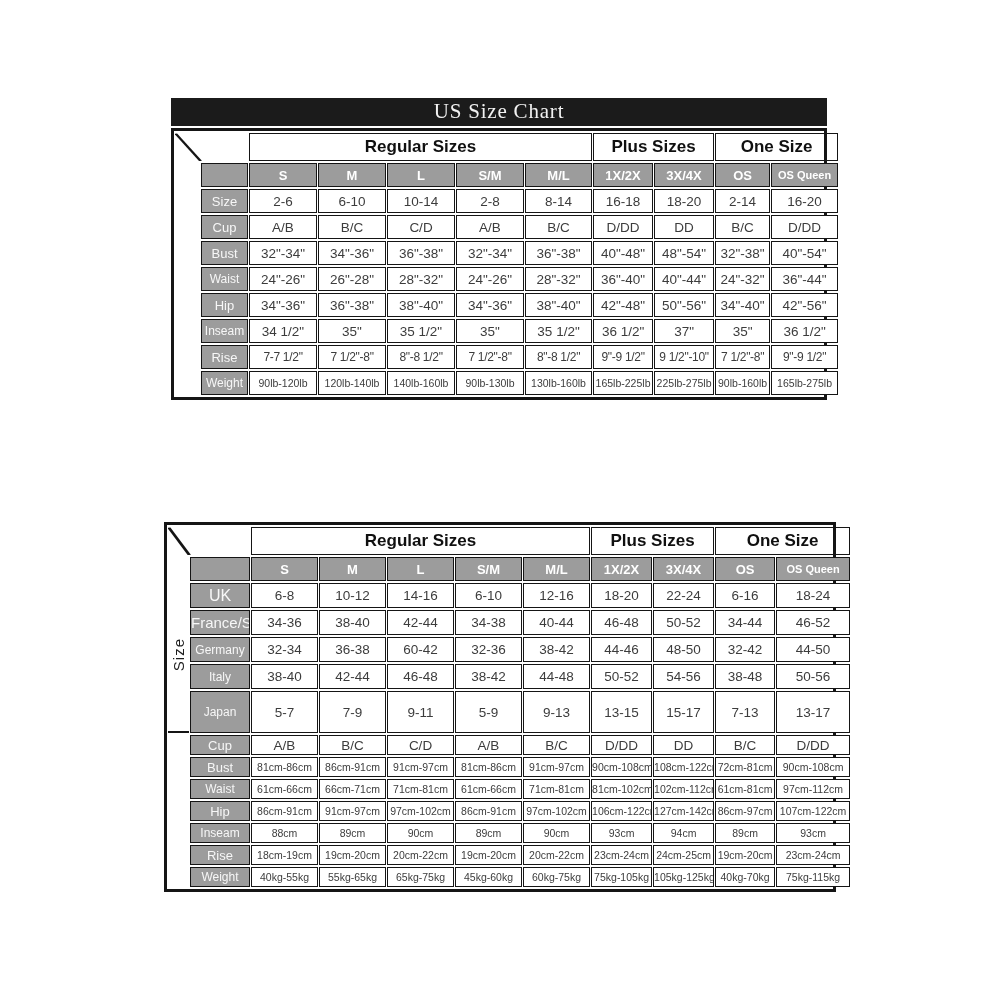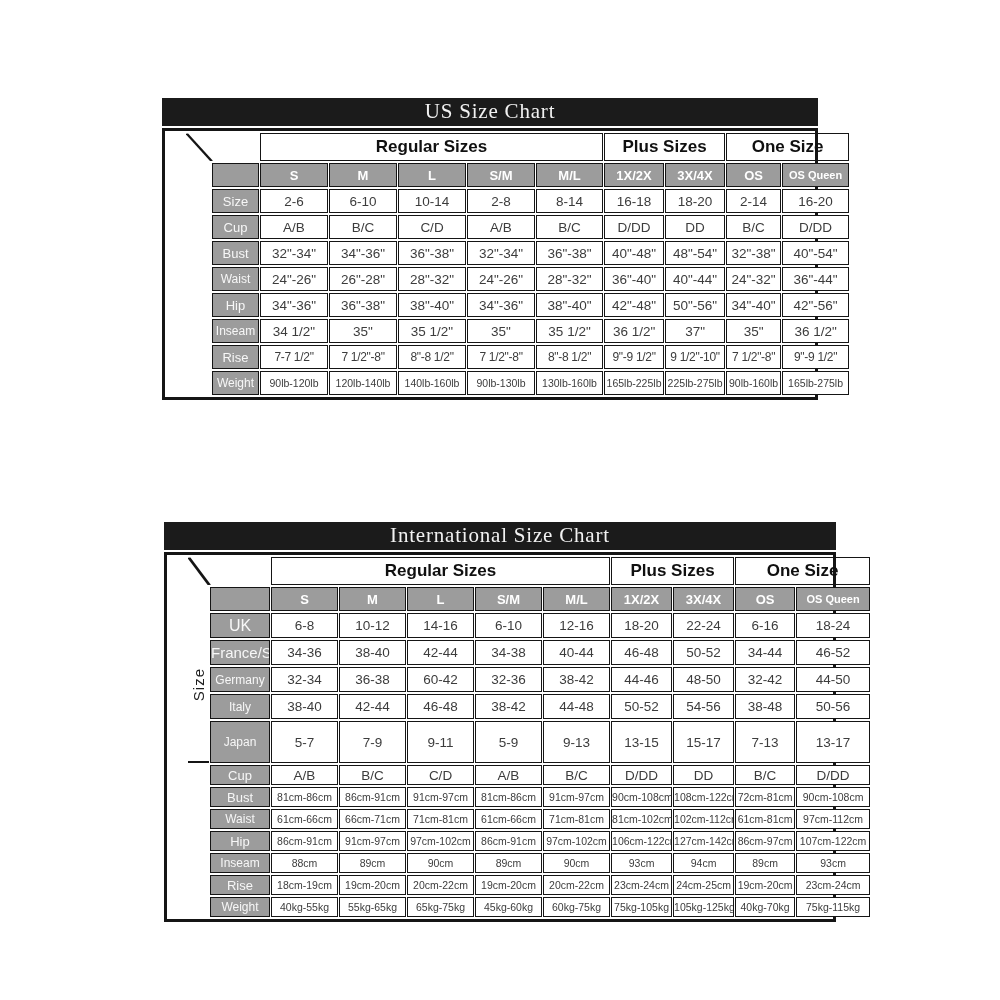--- a/index.html
+++ b/index.html
@@ -1,25 +1,25 @@
 <!DOCTYPE html>
 <html><head>
 <meta charset="utf-8">
 <style>
   html,body{margin:0;padding:0;background:#ffffff;}
   #page{position:relative;width:1000px;height:1000px;background:#ffffff;overflow:hidden;
         font-family:"Liberation Sans","DejaVu Sans",sans-serif;}
   .chart{position:absolute;}
-  #us-chart{left:162px;top:98px;width:656px;}
+  #us-chart{left:171px;top:98px;width:656px;}
   #intl-chart{left:164px;top:522px;width:672px;}
   .title-bar{background:#1b1b1b;color:#f2f2f2;font-family:"Liberation Serif","DejaVu Serif",serif;
              font-size:21px;text-align:center;height:28px;line-height:27px;letter-spacing:0.8px;
              margin-bottom:2px;}
   .frame{border:3px solid #151515;background:#ffffff;}
-  table{border-collapse:separate;border-spacing:1px 2px;table-layout:fixed;width:100%;margin-left:20px;}
+  table{border-collapse:separate;border-spacing:1px 2px;table-layout:fixed;width:100%;}
   td{padding:0;text-align:center;vertical-align:middle;overflow:hidden;white-space:nowrap;}
   tr.group-row{height:28px;}
   tr.head-row{height:24px;}
   .corner{border:none;background:#ffffff;}
   .corner svg{display:block;width:100%;height:28px;}
   .group-cell{border:1.5px solid #151515;font-weight:bold;font-size:17px;color:#101010;}
   .col-head{background:#9c9c9c;color:#ffffff;font-weight:bold;font-size:13px;border:1.5px solid #151515;}
   .col-head.sm-head{font-size:11px;}
   .label-cell{background:#9c9c9c;color:#f7f7f7;border:1.5px solid #151515;font-size:13px;}
   .blank{border:none;background:#ffffff;}
@@ -175,21 +175,20 @@
               <td class="cell sm">225lb-275lb</td>
               <td class="cell sm">90lb-160lb</td>
               <td class="cell sm">165lb-275lb</td>
             </tr>
           </tbody>
         </table>
     </div>
   </section>
 
   <section class="chart" id="intl-chart">
-    <div class="title-bar">International Size Chart</div>
     <div class="frame">
       <table id="intl-table">
           <colgroup>
             <col style="width: 21px;">
             <col style="width: 60px;">
             <col style="width: 67px;">
             <col style="width: 67px;">
             <col style="width: 67px;">
             <col style="width: 67px;">
             <col style="width: 67px;">

